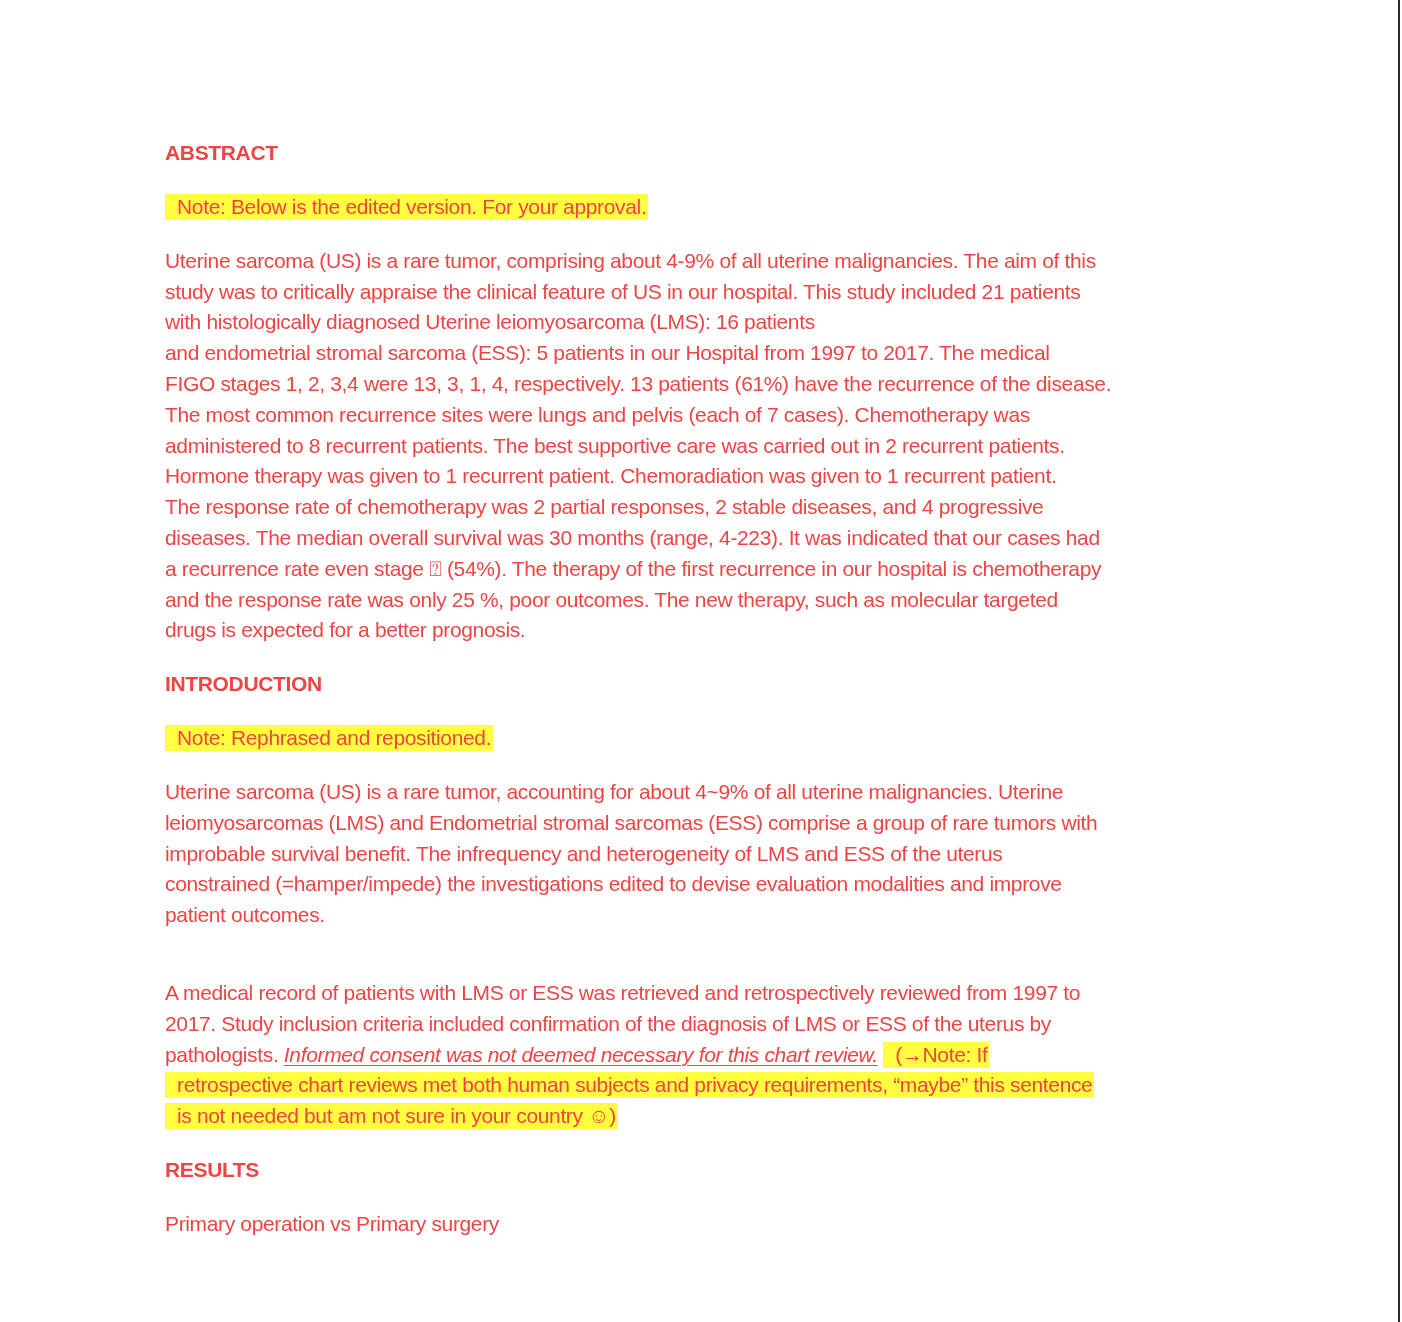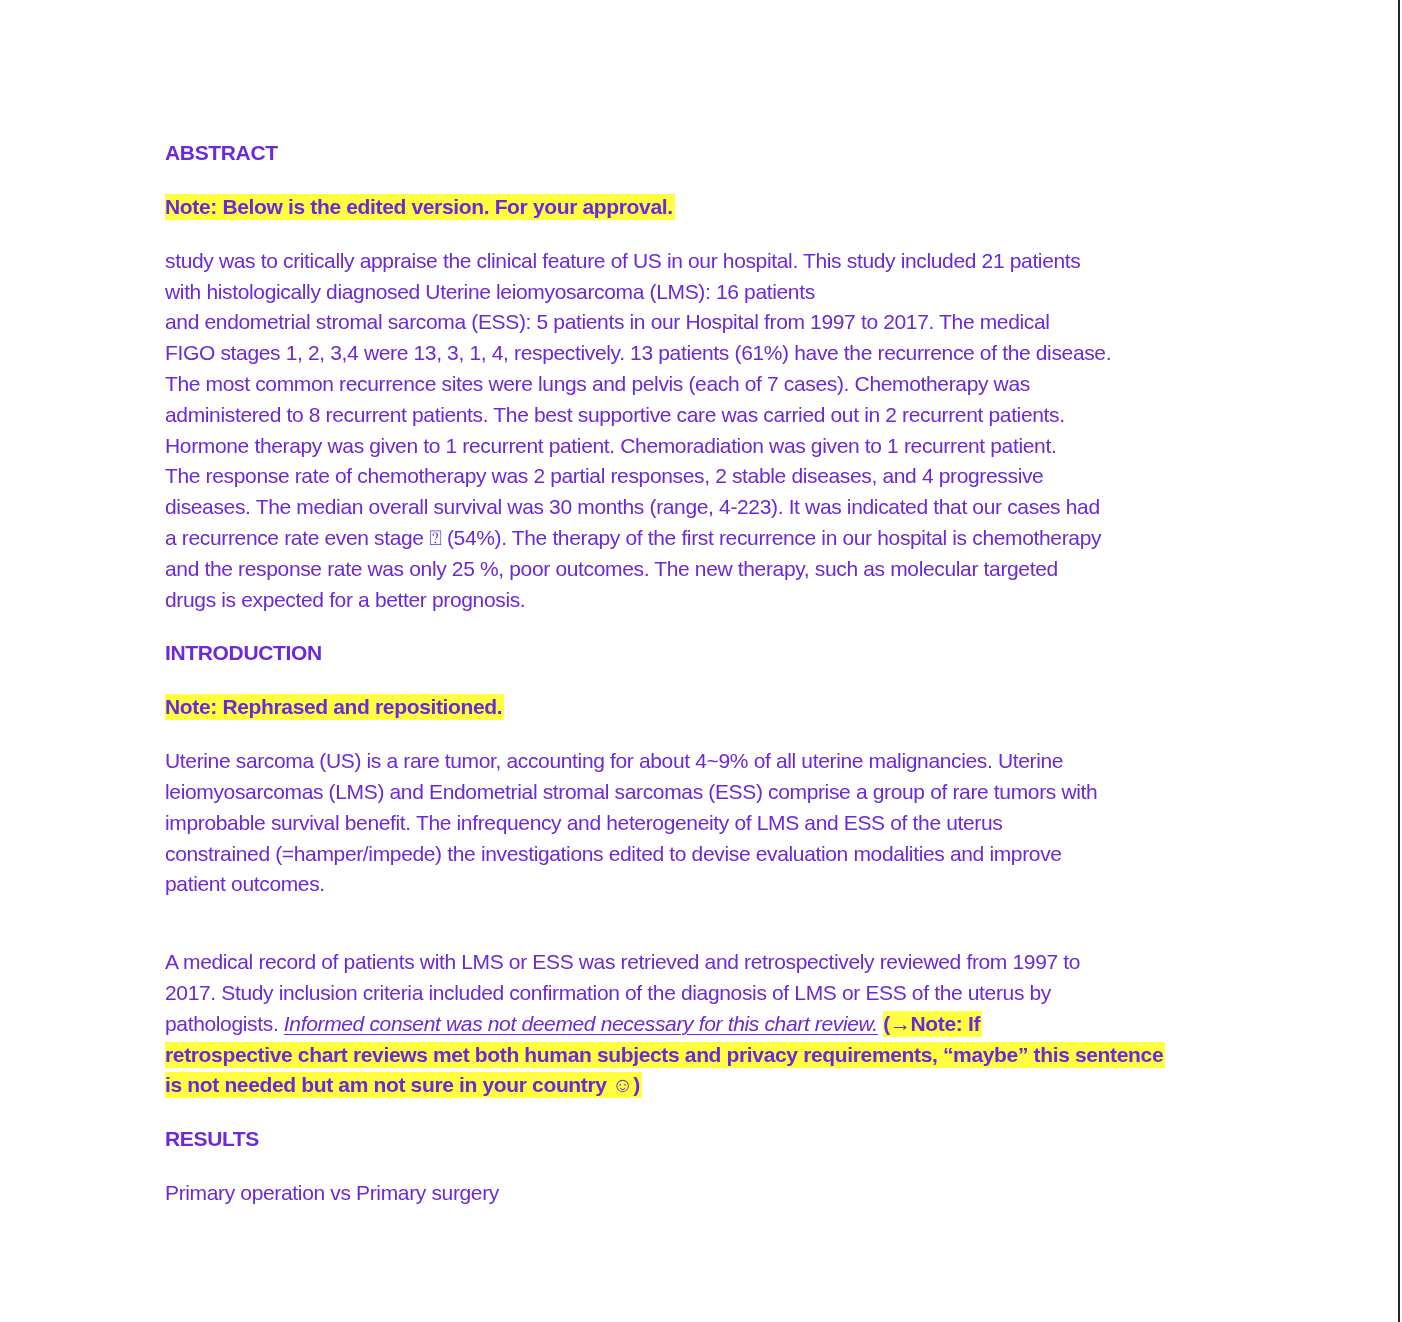--- a/index.html
+++ b/index.html
@@ -7,41 +7,42 @@
   .page {
     position: absolute; left: 0; top: 0; width: 1400px; height: 1322px;
     background: #ffffff;
   }
   .edge {
     position: absolute; right: 0; top: 0; width: 2px; height: 1322px; background: #2a2a2a;
   }
   .content {
     position: absolute; left: 165px; top: 138px; width: 1100px;
     font-family: "Liberation Sans", sans-serif;
-    font-size: 21px; color: #6d28d9; letter-spacing: -0.35px;
+    font-size: 21px; color: #ef4444; letter-spacing: -0.35px;
   }
   .heading { font-weight: bold; font-size: 21px; line-height: 30px; height: 30px; margin: 0; }
   .line { line-height: 30.8px; height: 30.8px; white-space: nowrap; margin: 0; }
   .para { margin: 0; }
   .gap-h { height: 24px; }
   .gap-p { height: 23px; }
-  .hl { background: #ffff40; padding: 1px 2px 2px 0; font-weight: bold; }
+  .hl { background: #ffff40; padding: 1px 2px 2px 12px; }
   .ul { text-decoration: underline; text-decoration-thickness: 1px; text-underline-offset: 3px; font-style: italic; }
 </style>
 </head>
 <body>
 
 <div class="page">
   <div class="content">
 
     <div class="heading">ABSTRACT</div>
     <div class="gap-h"></div>
     <div class="line"><span class="hl" style="background: rgb(255, 255, 64);">Note: Below is the edited version. For your approval.</span></div>
     <div class="gap-p"></div>
     <div class="para">
+      <div class="line">Uterine sarcoma (US) is a rare tumor, comprising about 4-9% of all uterine malignancies. The aim of this</div>
       <div class="line">study was to critically appraise the clinical feature of US in our hospital. This study included 21 patients</div>
       <div class="line">with histologically diagnosed Uterine leiomyosarcoma (LMS): 16 patients</div>
       <div class="line">and endometrial stromal sarcoma (ESS): 5 patients in our Hospital from 1997 to 2017. The medical</div>
       <div class="line">FIGO stages 1, 2, 3,4 were 13, 3, 1, 4, respectively. 13 patients (61%) have the recurrence of the disease.</div>
       <div class="line">The most common recurrence sites were lungs and pelvis (each of 7 cases). Chemotherapy was</div>
       <div class="line">administered to 8 recurrent patients. The best supportive care was carried out in 2 recurrent patients.</div>
       <div class="line">Hormone therapy was given to 1 recurrent patient. Chemoradiation was given to 1 recurrent patient.</div>
       <div class="line">The response rate of chemotherapy was 2 partial responses, 2 stable diseases, and 4 progressive</div>
       <div class="line">diseases. The median overall survival was 30 months (range, 4-223). It was indicated that our cases had</div>
       <div class="line">a recurrence rate even stage ⍰ (54%). The therapy of the first recurrence in our hospital is chemotherapy</div>

